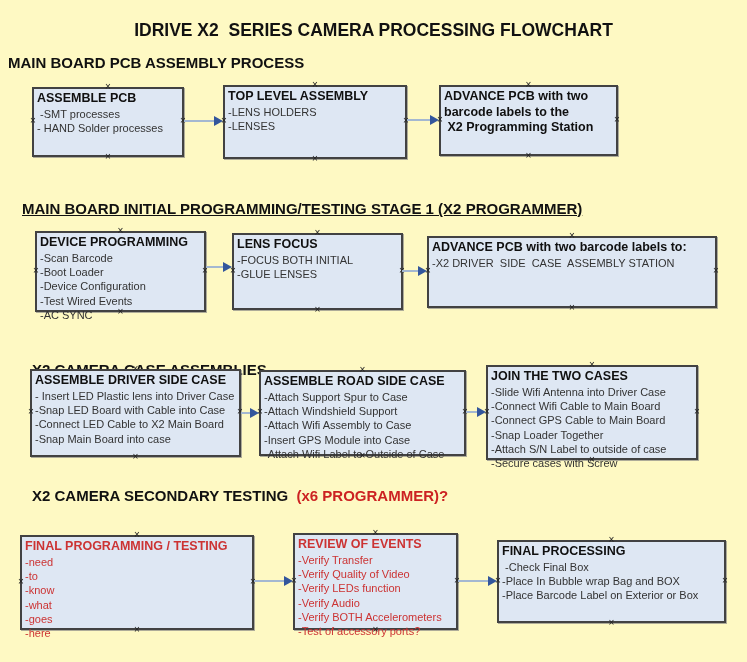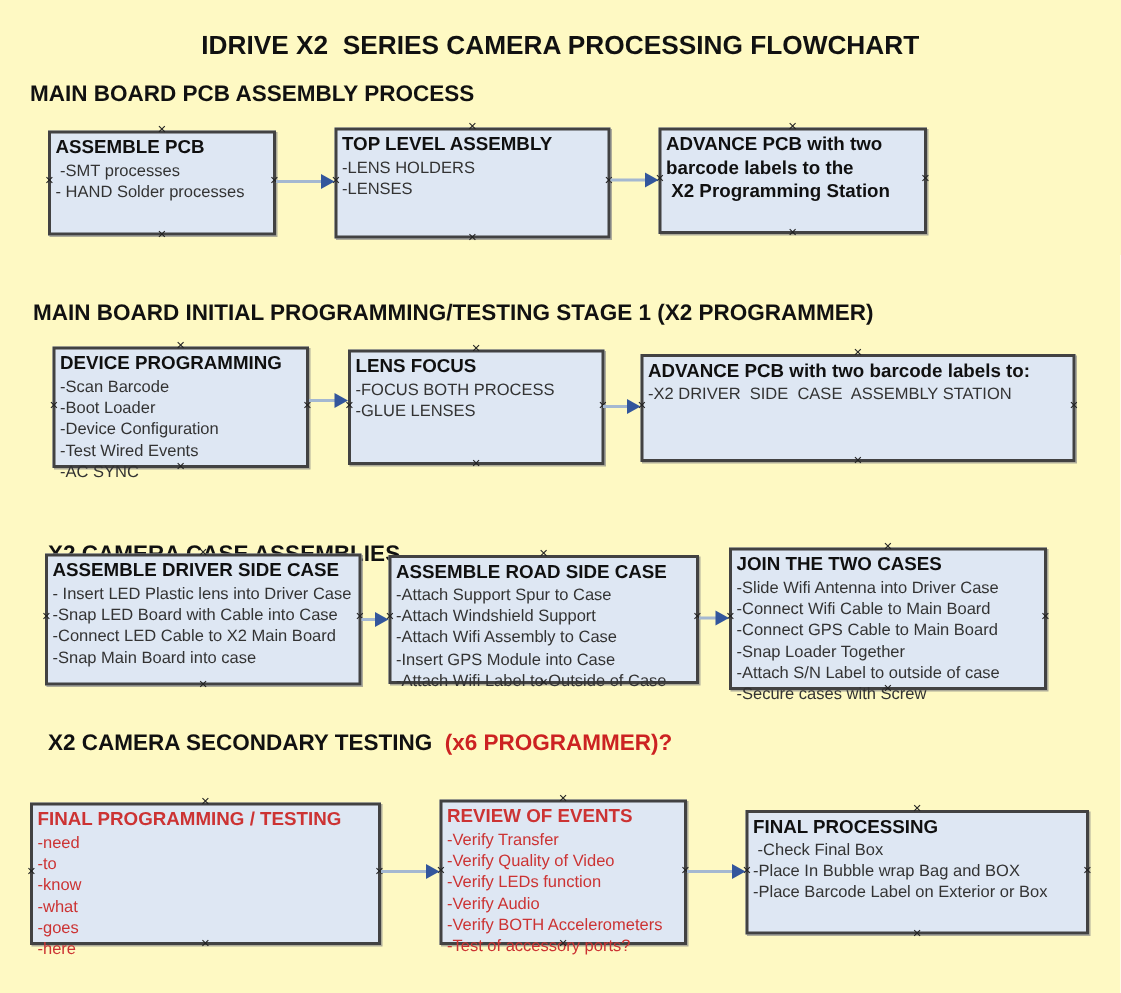--- a/index.html
+++ b/index.html
@@ -8,22 +8,22 @@
     font-family:"Liberation Sans","DejaVu Sans",sans-serif;color:#222;
   }
   .page-title{
     position:absolute;top:20px;left:0;width:747px;text-align:center;
     font-size:17.5px;font-weight:bold;color:#111;white-space:pre;
   }
   .sec-heading{
     position:absolute;font-size:15px;font-weight:bold;color:#111;white-space:pre;
   }
   .sec-heading .red{color:#cc2222;}
-  #h0{left:20px;top:54px;text-align:right;}
-  #h1{left:22px;top:200px;}
+  #h0{left:8px;top:54px;text-align:right;}
+  #h1{left:22px;top:200px;text-decoration:underline;}
   #h2{left:32px;top:336px;margin-top:25px;}
   #h3{left:32px;top:487px;}
 
   .box{
     position:absolute;box-sizing:border-box;background:#dee7f3;
     border:2px solid #424242;box-shadow:1px 1px 0 rgba(130,130,130,.65);
     padding:2px 3px;line-height:1.3;
   }
   .box .title{font-weight:bold;font-size:12.5px;color:#101010;white-space:pre-wrap;line-height:1.25;}
   .box .item{font-size:11px;color:#333;white-space:pre-wrap;}
@@ -124,21 +124,21 @@
     <div class="item">-Test Wired Events</div>
     <div class="item">-AC SYNC</div>
   </div>
 
   <div id="r2b2" class="box">
     <span class="xmark xm-t">×</span>
     <span class="xmark xm-b">×</span>
     <span class="xmark xm-l">×</span>
     <span class="xmark xm-r">×</span>
     <div class="title">LENS FOCUS</div>
-    <div class="item">-FOCUS BOTH PROCESS</div>
+    <div class="item">-FOCUS BOTH INITIAL</div>
     <div class="item">-GLUE LENSES</div>
   </div>
 
   <div id="r2b3" class="box">
     <span class="xmark xm-t">×</span>
     <span class="xmark xm-b">×</span>
     <span class="xmark xm-l">×</span>
     <span class="xmark xm-r">×</span>
     <div class="title">ADVANCE PCB with two barcode labels to:</div>
     <div class="item">-X2 DRIVER  SIDE  CASE  ASSEMBLY STATION</div>

